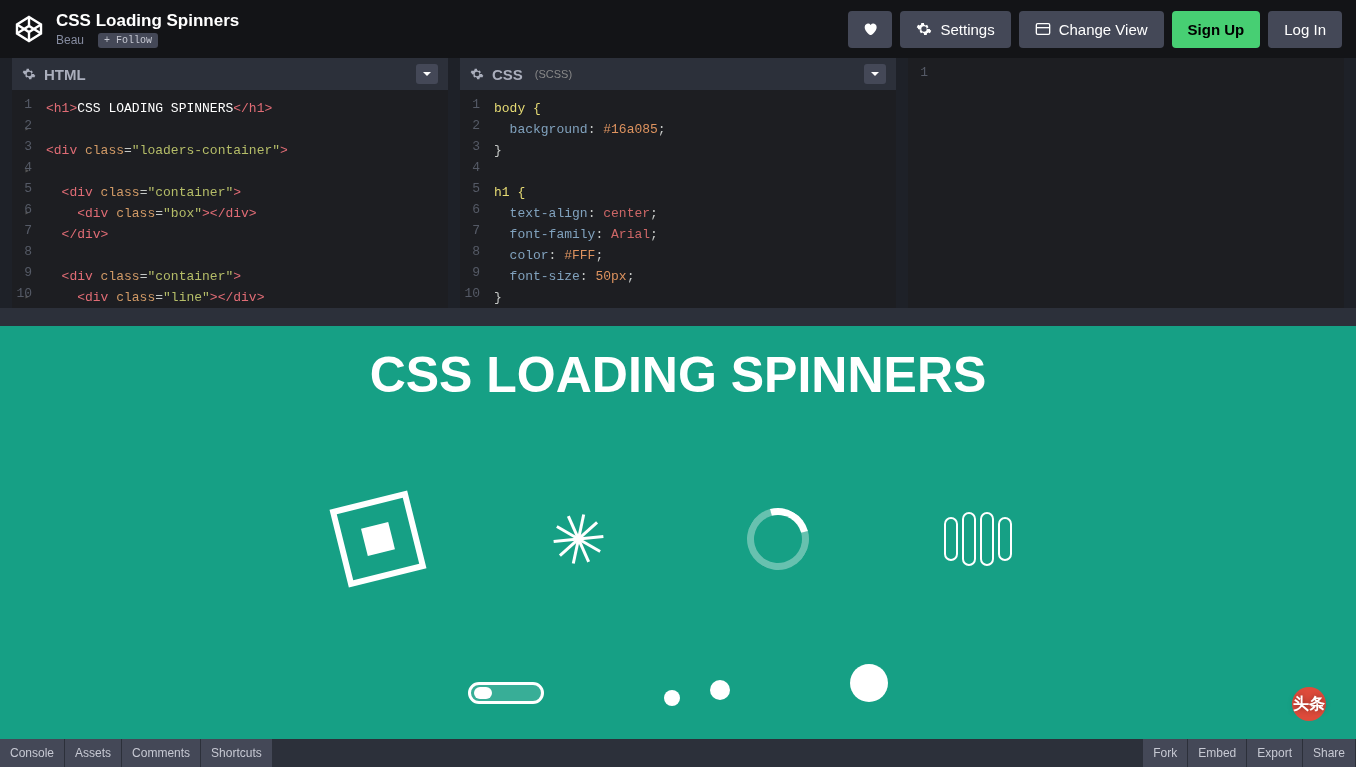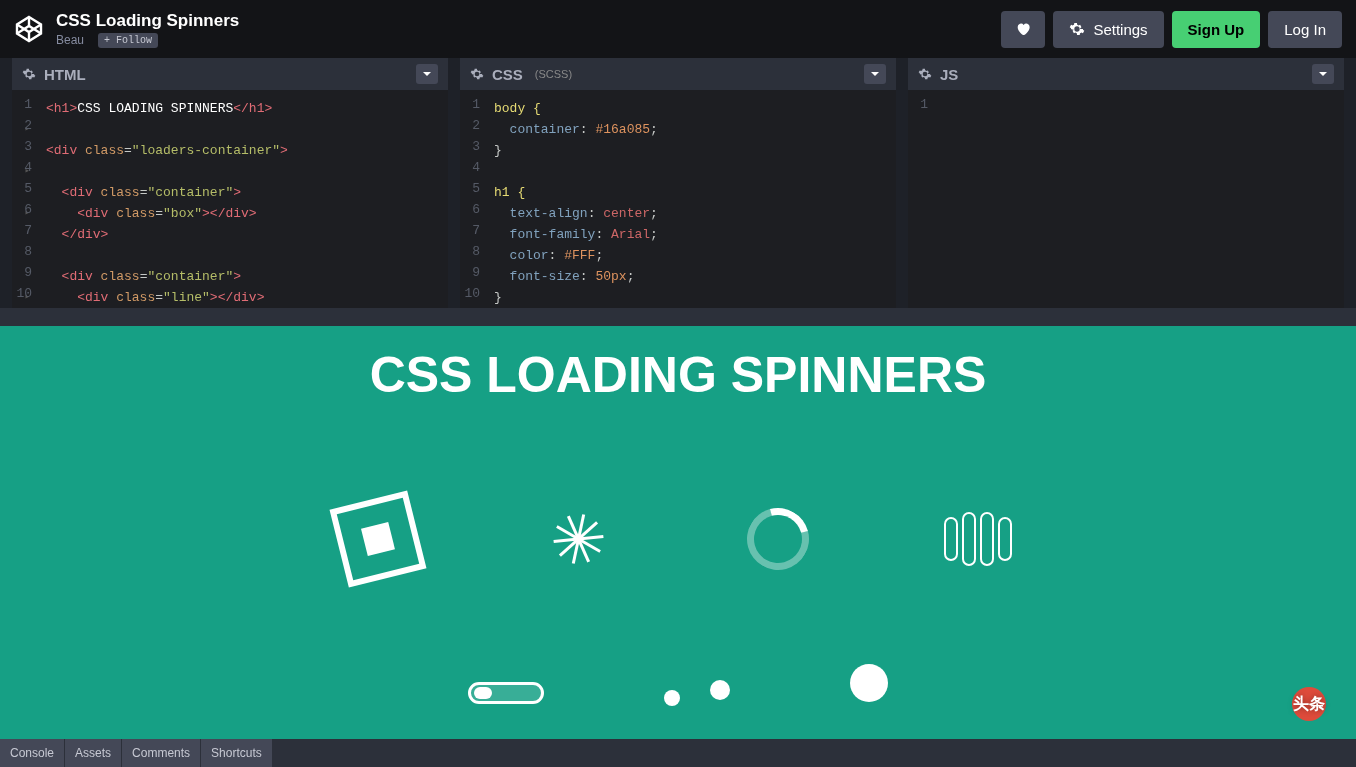--- a/index.html
+++ b/index.html
@@ -256,20 +256,27 @@
       <svg class="heart-ic" viewBox="0 0 24 24">
           <path d="M12 21s-8-5-8-12a5 5 0 0 1 9-3 5 5 0 0 1 9 3c0 7-8 12-8 12z"></path>
         </svg>
     </button>
     <button class="btn">
       <svg class="gear" viewBox="0 0 24 24">
           <path d="M12 8a4 4 0 1 0 0 8 4 4 0 0 0 0-8zm9 4a7 7 0 0 1-.1 1.2l2 1.6-2 3.4-2.4-1a7 7 0 0 1-2 1.2l-.4 2.6h-4l-.4-2.6a7 7 0 0 1-2-1.2l-2.4 1-2-3.4 2-1.6A7 7 0 0 1 3 12a7 7 0 0 1 .1-1.2l-2-1.6 2-3.4 2.4 1a7 7 0 0 1 2-1.2L7.9 3h4l.4 2.6a7 7 0 0 1 2 1.2l2.4-1 2 3.4-2 1.6c.1.4.1.8.1 1.2z"></path>
         </svg>
       <span>Settings</span>
     </button>
+    <button class="btn">
+      <svg class="viewic" viewBox="0 0 24 24">
+          <rect x="2" y="4" width="20" height="16" rx="2" fill="none" stroke="#fff" stroke-width="2"></rect>
+          <line x1="2" y1="10" x2="22" y2="10" stroke="#fff" stroke-width="2"></line>
+        </svg>
+      <span>Change View</span>
+    </button>
     <button class="btn signup">Sign Up</button>
     <button class="btn">Log In</button>
   </div>
 </div>
 
 <div class="editors">
 
   <div class="pane">
     <div class="pane-header">
       <svg class="pane-gear" viewBox="0 0 24 24">
@@ -328,44 +335,33 @@
           <div>3</div>
           <div>4</div>
           <div>5</div>
           <div>6</div>
           <div>7</div>
           <div>8</div>
           <div>9</div>
           <div>10</div>
       </div>
       <div class="code"><span class="c-sel">body {</span>
-<span class="c-prop">  container</span><span class="c-punc">: </span><span class="c-num">#16a085</span><span class="c-punc">;</span>
+<span class="c-prop">  background</span><span class="c-punc">: </span><span class="c-num">#16a085</span><span class="c-punc">;</span>
 <span class="c-punc">}</span>
 
 <span class="c-sel">h1 {</span>
 <span class="c-prop">  text-align</span><span class="c-punc">: </span><span class="c-val">center</span><span class="c-punc">;</span>
 <span class="c-prop">  font-family</span><span class="c-punc">: </span><span class="c-val">Arial</span><span class="c-punc">;</span>
 <span class="c-prop">  color</span><span class="c-punc">: </span><span class="c-num">#FFF</span><span class="c-punc">;</span>
 <span class="c-prop">  font-size</span><span class="c-punc">: </span><span class="c-num">50px</span><span class="c-punc">;</span>
 <span class="c-punc">}</span></div>
     </div>
   </div>
 
   <div class="pane">
-    <div class="pane-header">
-      <svg class="pane-gear" viewBox="0 0 24 24">
-          <path d="M12 8a4 4 0 1 0 0 8 4 4 0 0 0 0-8zm9 4a7 7 0 0 1-.1 1.2l2 1.6-2 3.4-2.4-1a7 7 0 0 1-2 1.2l-.4 2.6h-4l-.4-2.6a7 7 0 0 1-2-1.2l-2.4 1-2-3.4 2-1.6A7 7 0 0 1 3 12a7 7 0 0 1 .1-1.2l-2-1.6 2-3.4 2.4 1a7 7 0 0 1 2-1.2L7.9 3h4l.4 2.6a7 7 0 0 1 2 1.2l2.4-1 2 3.4-2 1.6c.1.4.1.8.1 1.2z"></path>
-        </svg>
-      <span class="pane-title">JS</span>
-      <div class="pane-chevron">
-        <svg class="chev-svg" viewBox="0 0 10 10">
-            <path d="M1 3l4 4 4-4"></path>
-          </svg>
-      </div>
-    </div>
     <div class="code-area">
       <div class="gutter">
         <div>1</div>
       </div>
       <div class="code"></div>
     </div>
   </div>
 </div>
 
 <div class="resizer"></div>
@@ -408,13 +404,19 @@
   <div class="watermark">
     <div class="wm-circle">头条</div>
   </div>
 </div>
 
 <div class="footer">
   <button class="footer-btn">Console</button>
   <button class="footer-btn">Assets</button>
   <button class="footer-btn">Comments</button>
   <button class="footer-btn">Shortcuts</button>
+  <div class="footer-right">
+    <button class="footer-btn">Fork</button>
+    <button class="footer-btn">Embed</button>
+    <button class="footer-btn">Export</button>
+    <button class="footer-btn">Share</button>
+  </div>
 </div>
 
 </body></html>

